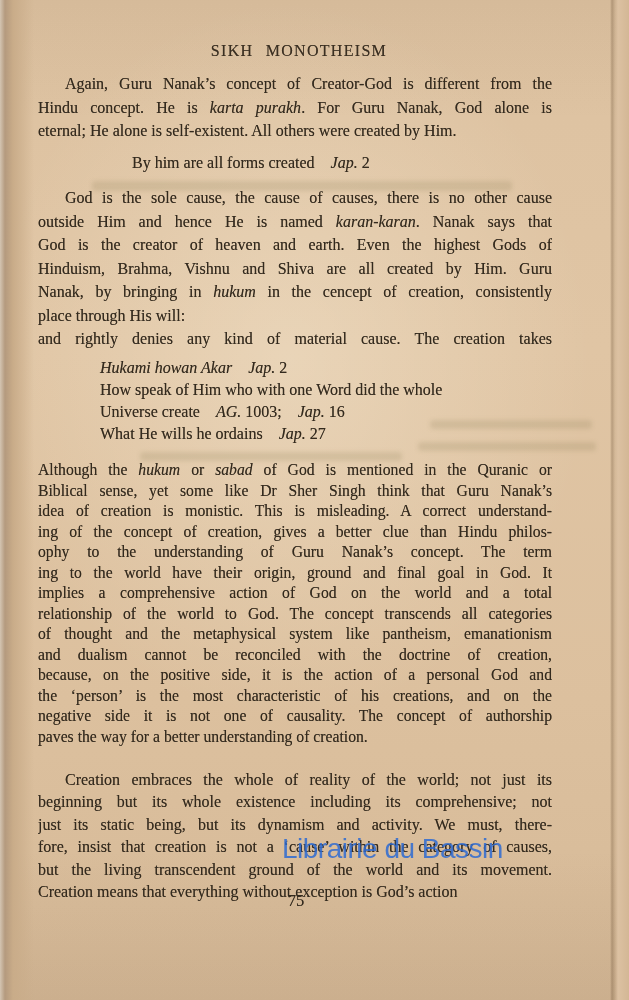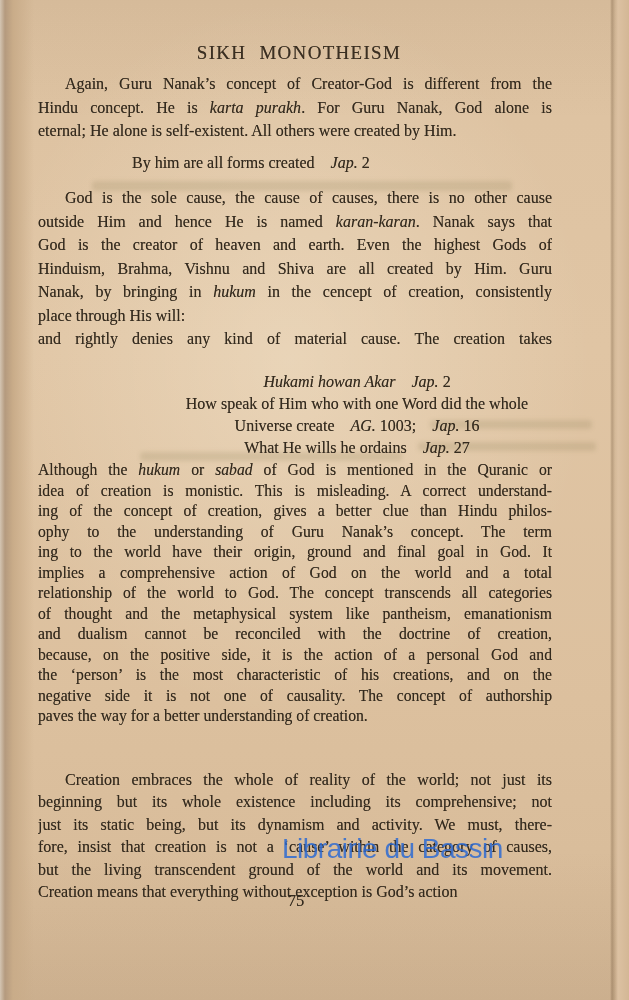--- a/index.html
+++ b/index.html
@@ -42,36 +42,36 @@
   .smudge:nth-of-type(2) { top: 120px; left: 546px; width: 60px;  height: 9px; }
   .smudge:nth-of-type(3) { top: 143px; left: 330px; width: 212px; height: 9px; }
   .smudge:nth-of-type(4) { top: 181px; left: 92px;  width: 420px; height: 10px; }
   .smudge:nth-of-type(5) { top: 420px; left: 430px; width: 162px; height: 9px; }
   .smudge:nth-of-type(6) { top: 442px; left: 418px; width: 178px; height: 9px; }
   .smudge:nth-of-type(7) { top: 452px; left: 140px; width: 262px; height: 9px; }
 
   .running-head {
     position: absolute; top: 42px; left: 38px; width: 522px;
     text-align: center;
-    font-size: 19px; letter-spacing: 1.3px; word-spacing: 7px;
+    font-size: 16px; letter-spacing: 1.3px; word-spacing: 7px;
     color: #3a2f22;
     text-shadow: 0 0 0.5px rgba(55,42,28,0.55);
   }
 
   .block { position: absolute; left: 38px; width: 514px; font-size: 16px;
            text-shadow: 0 0 0.5px rgba(50,38,25,0.55); }
   .block .line { white-space: nowrap; }
   .paragraph .line { white-space: normal; text-align: justify; text-align-last: justify; overflow: hidden; }
   .paragraph .line.last { text-align-last: auto; }
   .indent-first .line:first-child { text-indent: 27px; }
 
   #block-paragraph-1 { top: 72px;  line-height: 23.5px; }
   #block-quote-1     { top: 152px; line-height: 22px; padding-left: 94px; }
   #block-paragraph-2 { top: 186px; line-height: 23.5px; }
-  #block-verse-1     { top: 371px; line-height: 22px; padding-left: 62px; text-align: center; }
+  #block-verse-1     { top: 357px; line-height: 22px; padding-left: 62px; }
   #block-paragraph-3 { top: 460px; line-height: 20.5px; font-size: 15.7px; }
   #block-paragraph-4 { top: 769px; line-height: 22.4px; }
 
   .folio {
     position: absolute; top: 891px; left: 26px; width: 540px;
     text-align: center; font-size: 16.5px; color: #332a1e;
     text-shadow: 0 0 0.5px rgba(50,38,25,0.55);
   }
 
   .watermark {
@@ -120,20 +120,21 @@
         <div class="line">and rightly denies any kind of material cause. The creation takes</div>
       </div>
       <div class="block verse" id="block-verse-1">
         <div class="line"><i>Hukami howan Akar</i> <i>Jap.</i> 2</div>
         <div class="line">How speak of Him who with one Word did the whole</div>
         <div class="line">Universe create <i>AG.</i> 1003; <i>Jap.</i> 16</div>
         <div class="line last">What He wills he ordains <i>Jap.</i> 27</div>
       </div>
       <div class="block paragraph" id="block-paragraph-3">
         <div class="line">Although the <i>hukum</i> or <i>sabad</i> of God is mentioned in the Quranic or</div>
+        <div class="line">Biblical sense, yet some like Dr Sher Singh think that Guru Nanak’s</div>
         <div class="line">idea of creation is monistic. This is misleading. A correct understand-</div>
         <div class="line">ing of the concept of creation, gives a better clue than Hindu philos-</div>
         <div class="line">ophy to the understanding of Guru Nanak’s concept. The term</div>
         <div class="line">ing to the world have their origin, ground and final goal in God. It</div>
         <div class="line">implies a comprehensive action of God on the world and a total</div>
         <div class="line">relationship of the world to God. The concept transcends all categories</div>
         <div class="line">of thought and the metaphysical system like pantheism, emanationism</div>
         <div class="line">and dualism cannot be reconciled with the doctrine of creation,</div>
         <div class="line">because, on the positive side, it is the action of a personal God and</div>
         <div class="line">the ‘person’ is the most characteristic of his creations, and on the</div>

